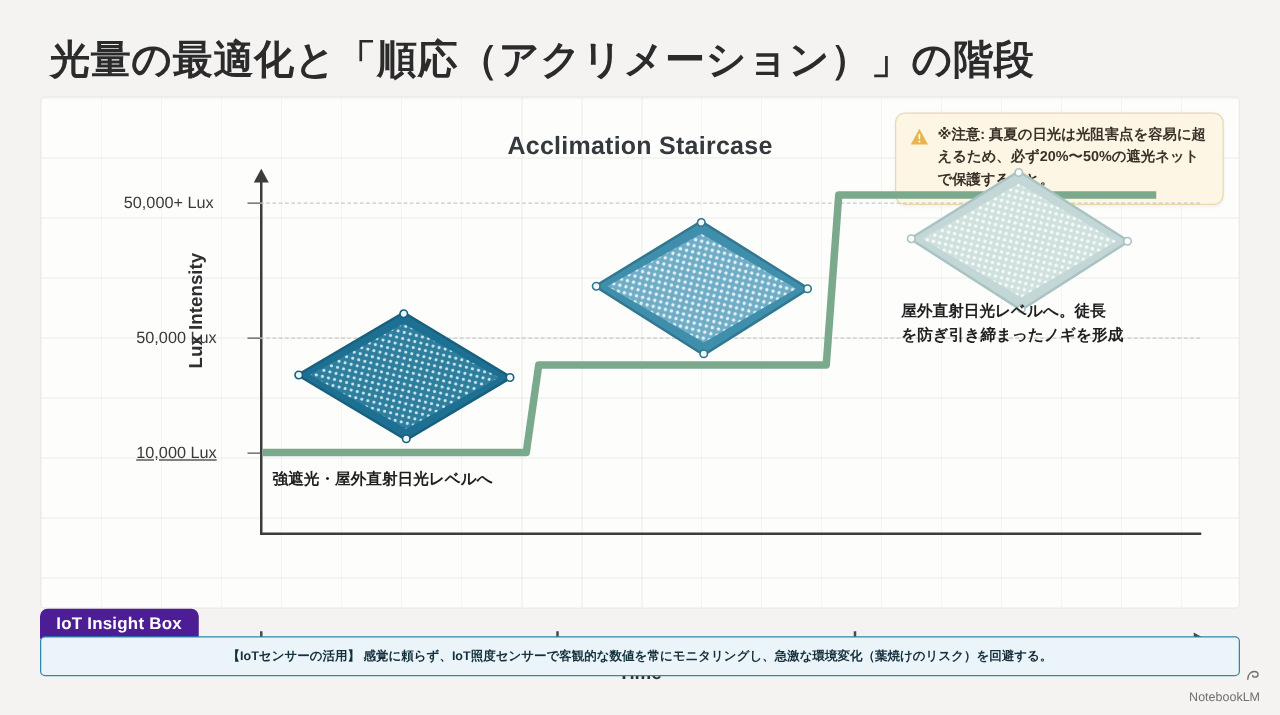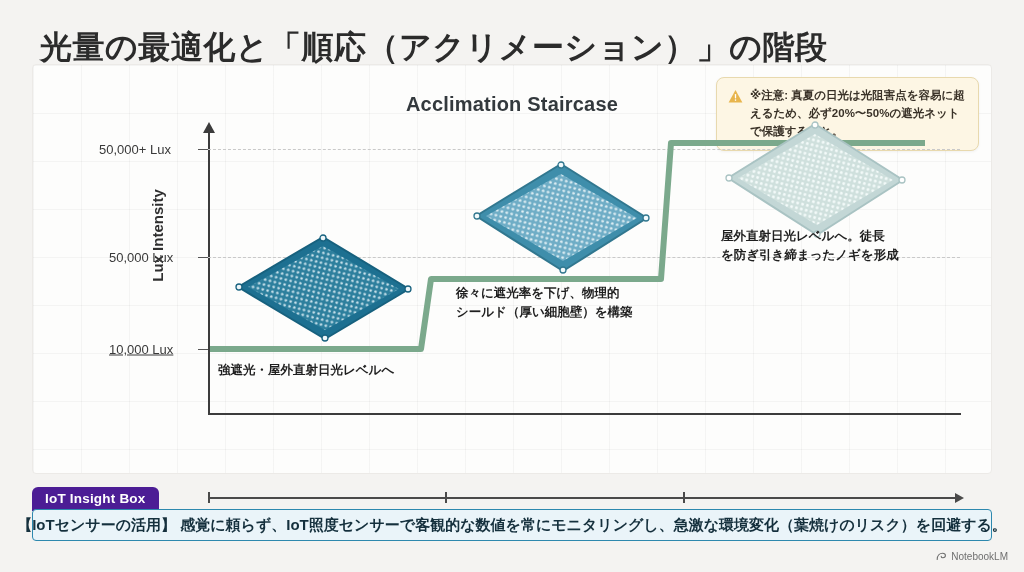--- a/index.html
+++ b/index.html
@@ -22,21 +22,21 @@
     font-weight: bold;
     color: #2b2b2b;
     letter-spacing: 0.5px;
     white-space: nowrap;
   }
 
   
   #chart-card {
     position: absolute;
     left: 32px;
-    top: 64px;
+    top: 77px;
     width: 960px;
     height: 410px;
     background:
       repeating-linear-gradient(to right,
         rgba(0,0,0,0.035) 0px, rgba(0,0,0,0.035) 1px, transparent 1px, transparent 48px),
       repeating-linear-gradient(to bottom,
         rgba(0,0,0,0.035) 0px, rgba(0,0,0,0.035) 1px, transparent 1px, transparent 48px),
       #fdfdfc;
     border: 1px solid #eceae7;
     border-radius: 4px;
@@ -247,36 +247,37 @@
     width: 960px;
     height: 32px;
     background: #eaf4f9;
     border: 1.5px solid #2d88ae;
     border-radius: 4px;
     display: flex;
     align-items: center;
     justify-content: center;
   }
   #iot-body .iot-text {
-    font-size: 15px;
+    font-size: 10px;
     font-weight: bold;
     color: #15303d;
     white-space: nowrap;
   }
 
   
   #watermark {
     position: absolute;
     right: 16px;
     bottom: 8px;
     display: flex;
-    align-items: flex-start;
+    align-items: flex-end;
     gap: 4px;
     font-size: 10px;
     color: #6f6f6f;
+    flex-direction: column;
   }
 </style>
 </head>
 <body>
 
 <div id="page-title">光量の最適化と「順応（アクリメーション）」の階段</div>
 
 <div id="chart-card">
 
   <div id="chart-title">Acclimation Staircase</div>
@@ -354,22 +355,20 @@
       <polygon points="92,4 180,60 94,115 5,58" fill="#c3d7d6" stroke="#a9c3c3" stroke-width="2" stroke-linejoin="round"></polygon>
       <polygon points="92,14 170,60 94,105 15,58" fill="url(#mesh3)"></polygon>
       <circle cx="92" cy="5" r="3" fill="#ffffff" stroke="#a9c3c3" stroke-width="1.3"></circle>
       <circle cx="179" cy="60" r="3" fill="#ffffff" stroke="#a9c3c3" stroke-width="1.3"></circle>
       <circle cx="94" cy="114" r="3" fill="#ffffff" stroke="#a9c3c3" stroke-width="1.3"></circle>
       <circle cx="6" cy="58" r="3" fill="#ffffff" stroke="#a9c3c3" stroke-width="1.3"></circle>
     </svg>
 
     <div class="annotation" style="left:45px; top:234px; width:230px;">強遮光・屋外直射日光レベルへ</div>
 
-    <div class="annotation" style="left:283px; top:157px; width:220px;">徐々に遮光率を下げ、物理的
-シールド（厚い細胞壁）を構築</div>
 
     <div class="annotation" style="left:548px; top:100px; width:230px;">屋外直射日光レベルへ。徒長
 を防ぎ引き締まったノギを形成</div>
   </div>
 
   <div id="x-axis-band">
     <div class="xaxis-rule"></div>
     <div class="xaxis-arrow"></div>
     <div class="xaxis-tick" style="left:0px;"></div>
     <div class="xaxis-tick" style="left:237px;"></div>

